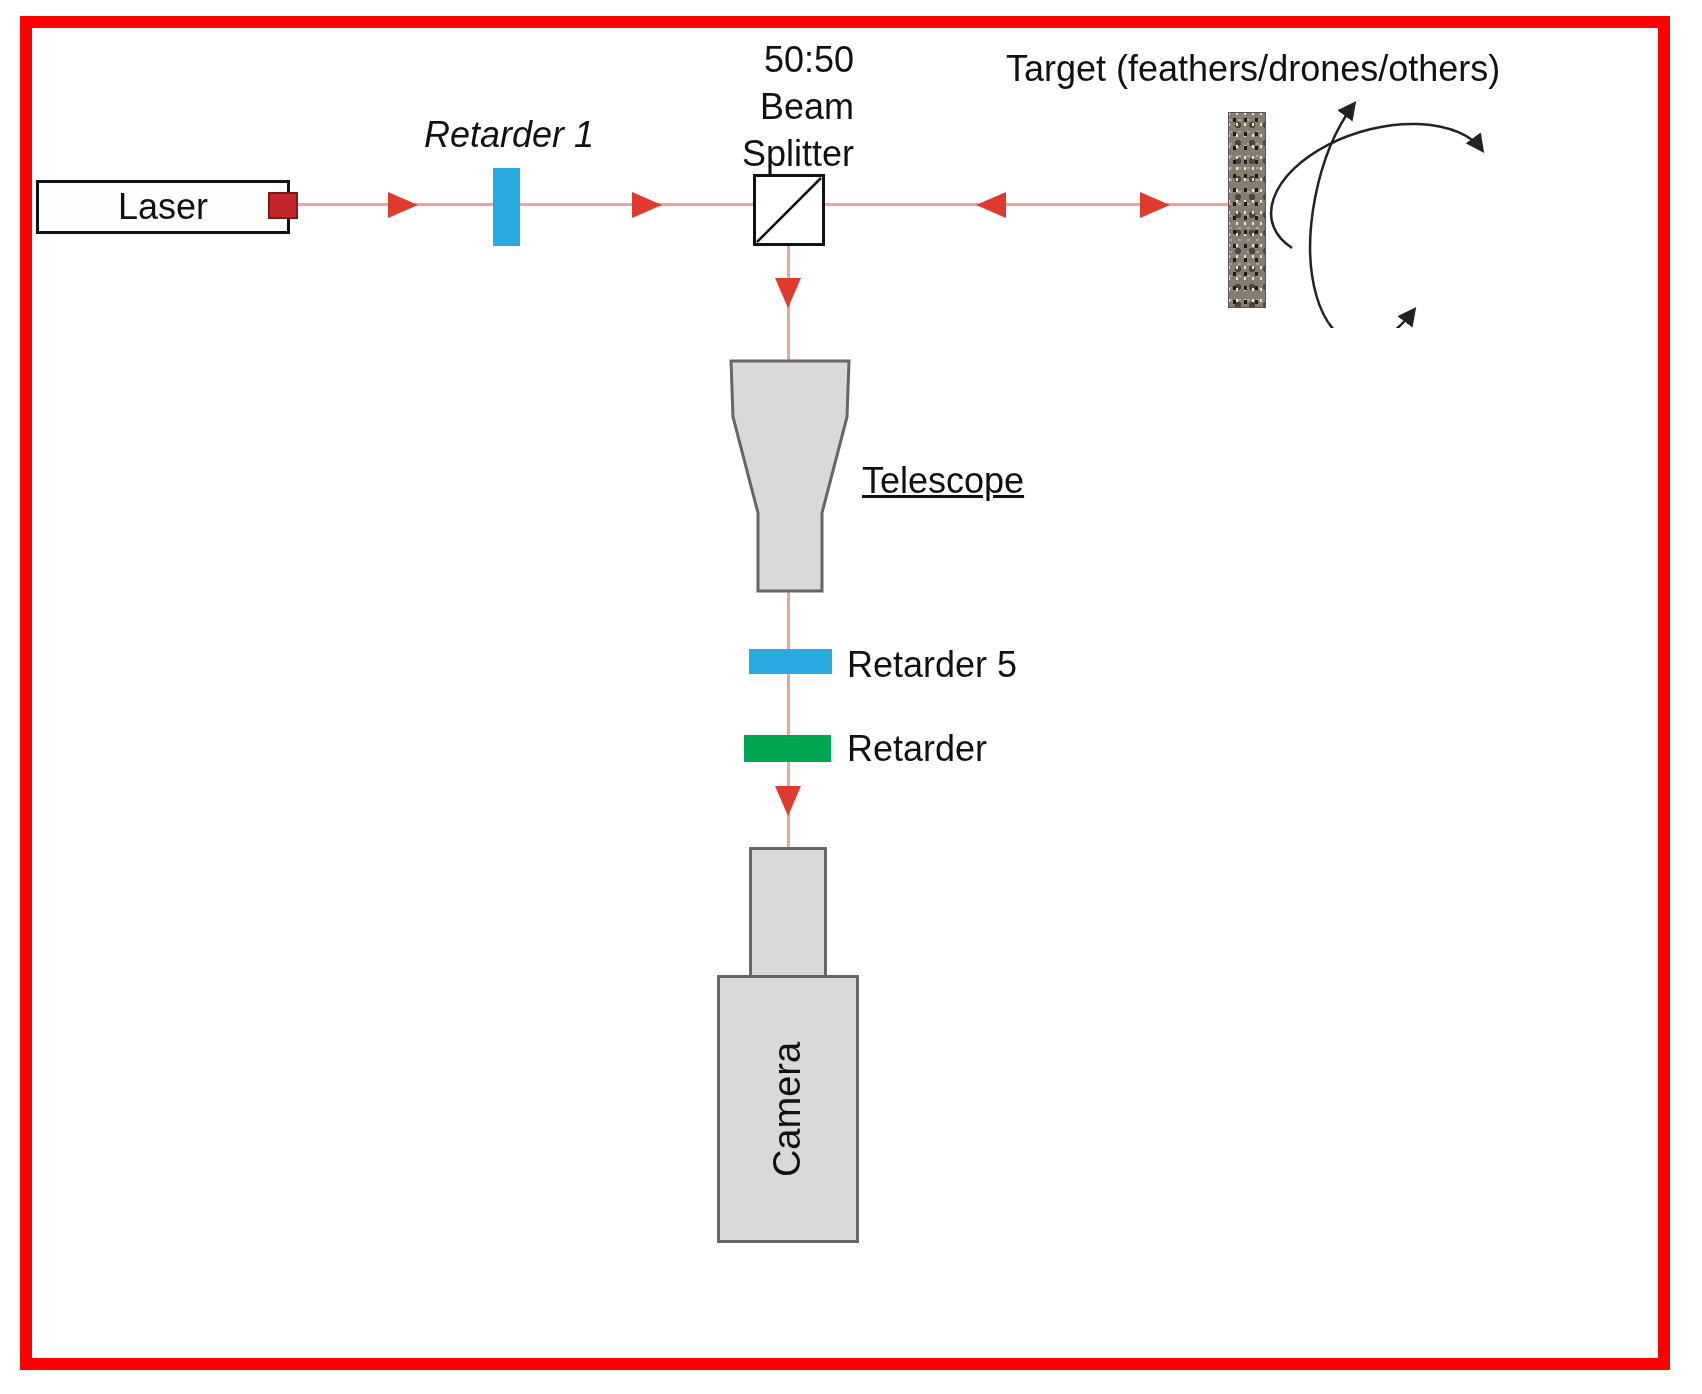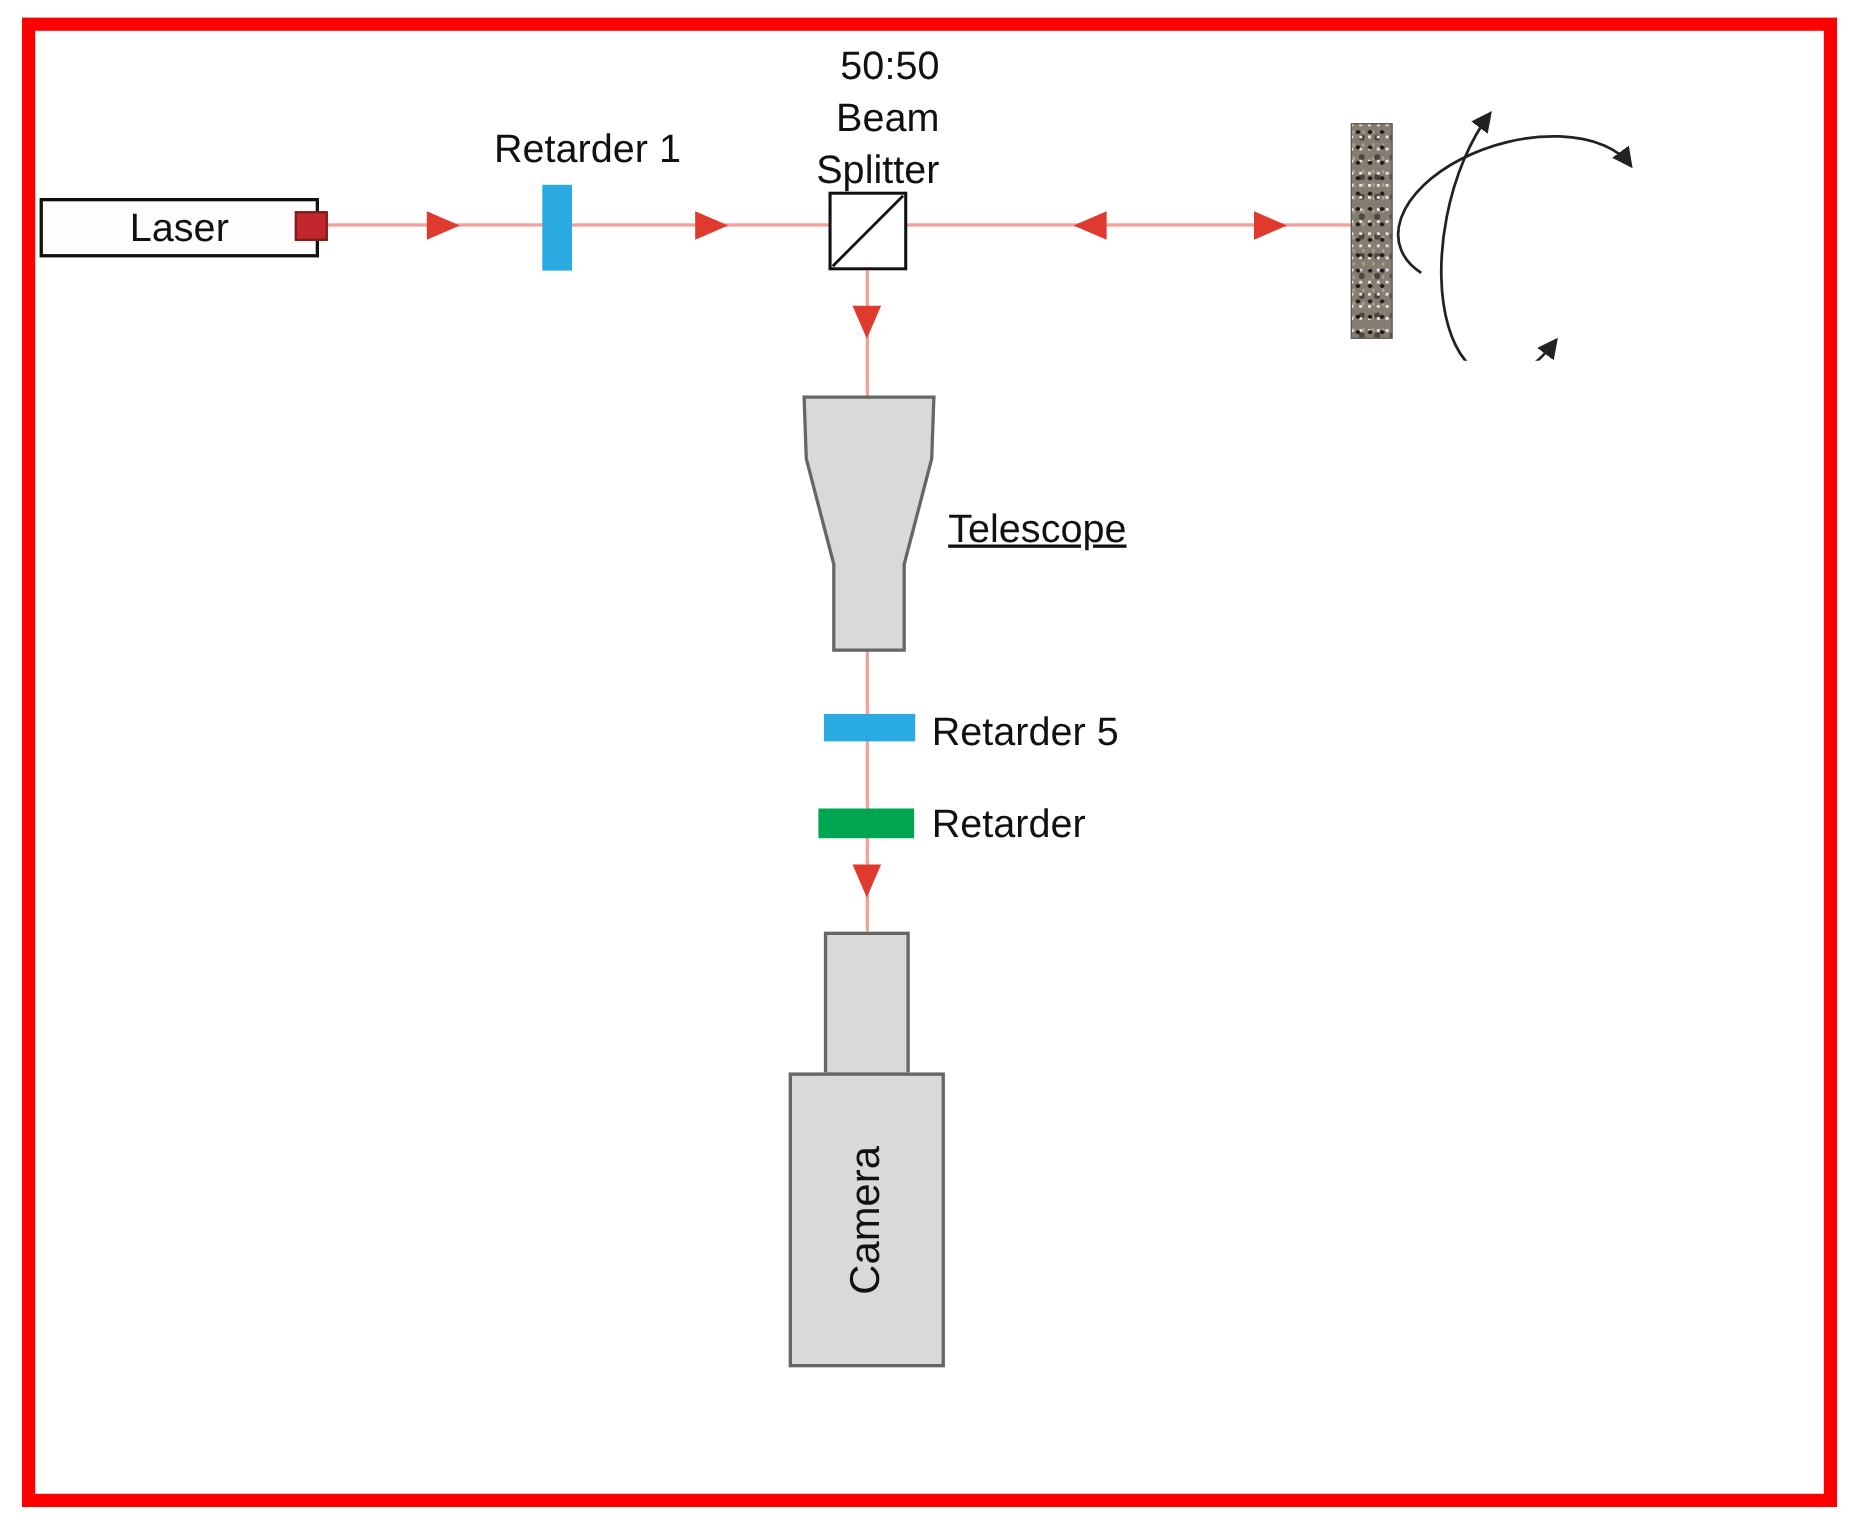--- a/index.html
+++ b/index.html
@@ -64,32 +64,33 @@
   <div class="arrow right" style="left:1140px;top:192px;"></div>
   <div class="arrow down" style="left:775px;top:278px;"></div>
   <div class="arrow down" style="left:775px;top:786px;"></div>
 
   <div class="component laser-box">
     <span>Laser</span>
   </div>
   <div class="component laser-out"></div>
 
   <div class="component retarder-v"></div>
-  <div class="label" style="left:449px;top:112px;">Retarder 1</div>
+  <div class="label" style="left:424px;top:112px;font-style:italic;">Retarder 1</div>
 
   <svg class="shape-svg splitter-svg component" style="left:753px;top:174px;" width="72" height="72" viewBox="0 0 72 72">
     <rect x="1.5" y="1.5" width="69" height="69" fill="#ffffff" stroke="#111" stroke-width="3"></rect>
     <line x1="4" y1="68" x2="68" y2="4" stroke="#111" stroke-width="2.5"></line>
   </svg>
   <div class="label bs-label" style="left:742px;top:36px;line-height:47px;text-align:right;">
     <div>50:50</div>
     <div>Beam</div>
     <div>Splitter</div>
   </div>
 
+  <div class="label" style="left:1006px;top:46px;">Target (feathers/drones/others)</div>
   <div class="component target-strip"></div>
   <svg class="shape-svg" style="left:1268px;top:90px;" width="256" height="238" viewBox="0 0 256 238">
     <defs>
       <marker id="arr" viewBox="0 0 10 10" refX="8" refY="5" markerWidth="7.5" markerHeight="7.5" orient="auto-start-reverse">
         <path d="M0,0 L10,5 L0,10 z" fill="#222"></path>
       </marker>
     </defs>
     <path d="M 24 158 A 112 64 -16 1 1 214 60" fill="none" stroke="#222" stroke-width="2.5" marker-end="url(#arr)"></path>
     <path d="M 86 14 A 52 104 12 1 0 146 220" fill="none" stroke="#222" stroke-width="2.5" marker-start="url(#arr)" marker-end="url(#arr)"></path>
   </svg>

